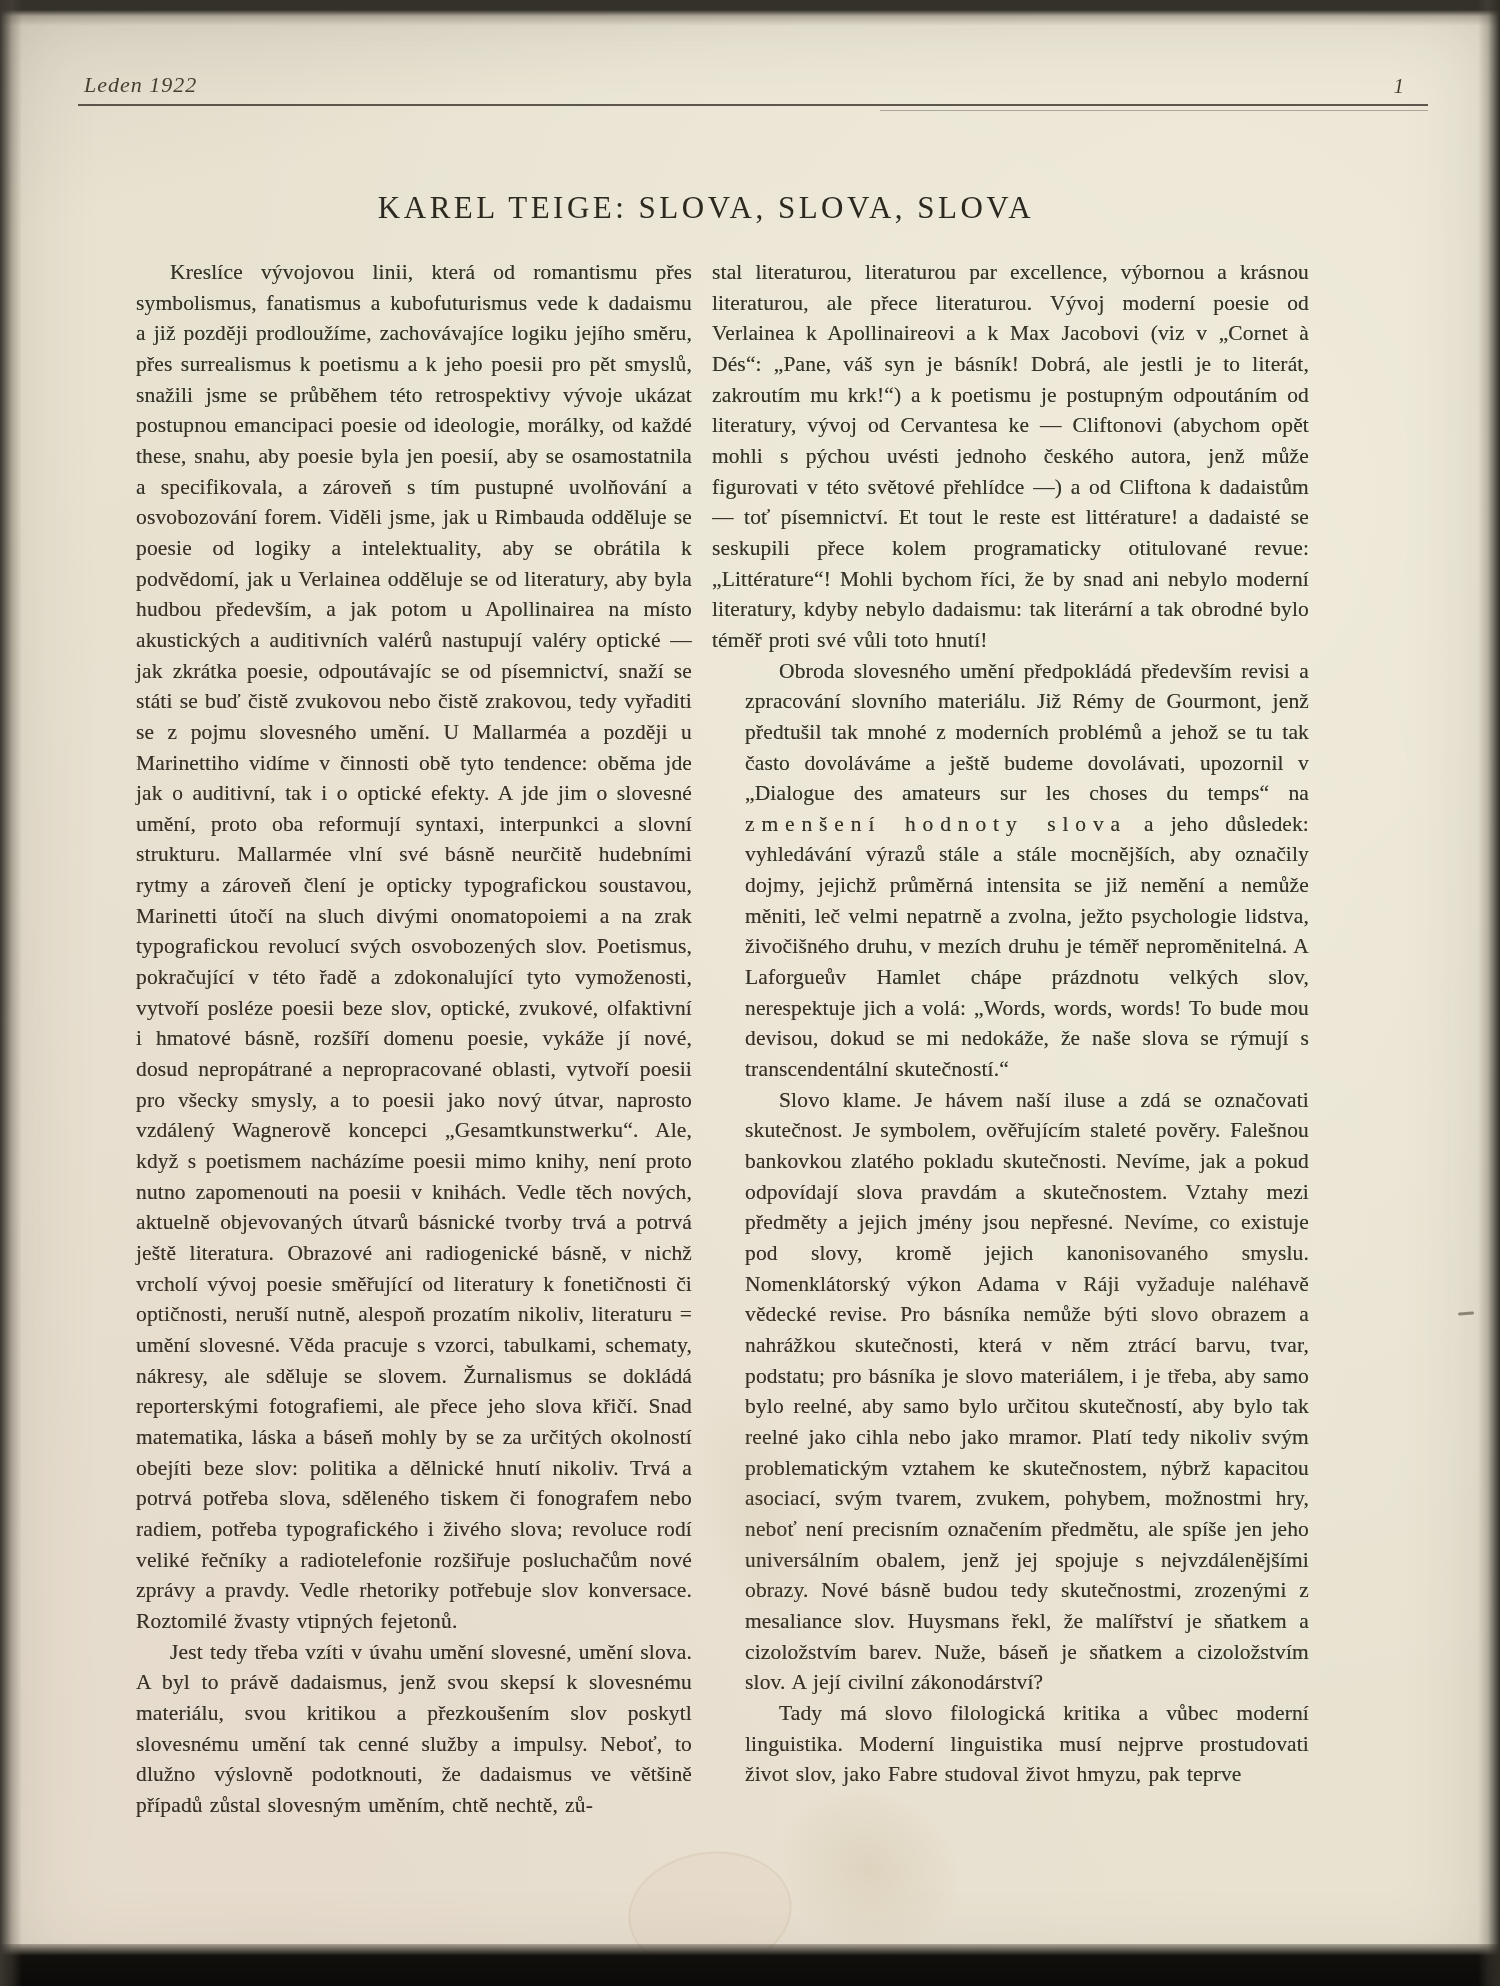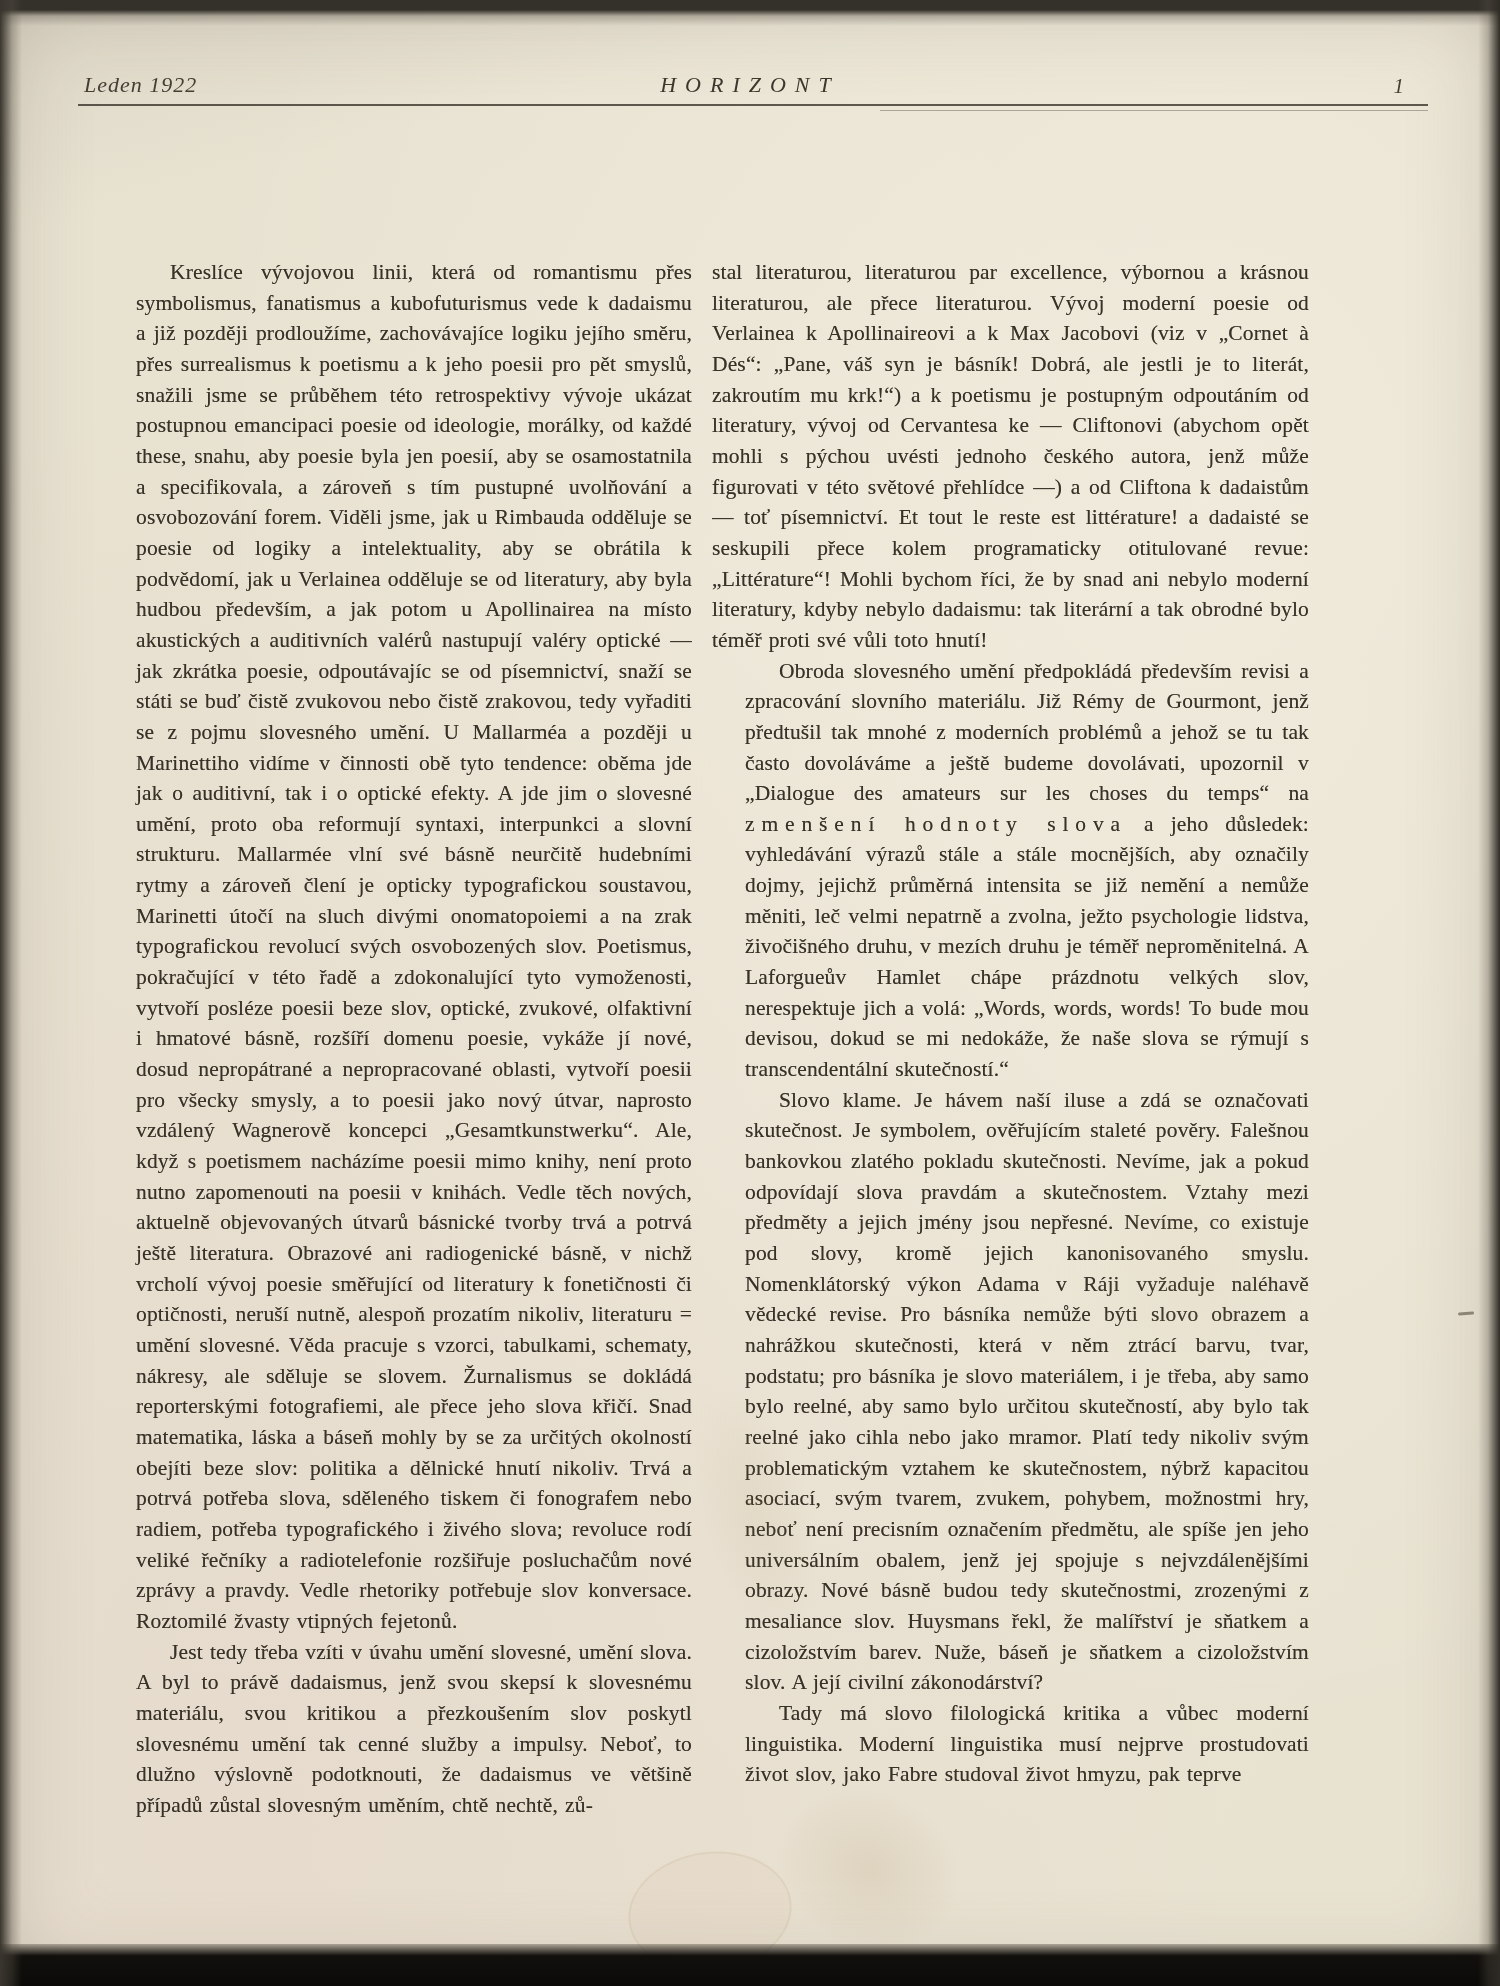--- a/index.html
+++ b/index.html
@@ -66,25 +66,25 @@
     background:radial-gradient(ellipse, rgba(200,185,140,0.10), rgba(200,185,140,0) 70%); }
   .mark-dash { position:absolute; left:1458px; top:1312px; width:16px; height:3px;
     background:rgba(70,62,50,0.55); transform:rotate(-4deg); border-radius:2px; }
 </style>
 </head>
 <body>
 
 <div id="scan">
 
   <div class="header-issue">Leden 1922</div>
-  <div class="header-journal">HORIZONT</div>
   <div class="header-page">1</div>
   <div class="header-rule"></div>
   <div class="header-rule2"></div>
 
+  <div class="article-title">KAREL TEIGE: SLOVA, SLOVA, SLOVA</div>
 
   <div class="column col-left">
       <p class="para indent"><span>Kreslíce vývojovou linii, která od romantismu přes symbolismus, fanatismus a kubofuturismus vede k dadaismu a již později prodloužíme, zachovávajíce logiku jejího směru, přes surrealismus k poetismu a k jeho poesii pro pět smyslů, snažili jsme se průběhem této retrospektivy vývoje ukázat postupnou emancipaci poesie od ideologie, morálky, od každé these, snahu, aby poesie byla jen poesií, aby se osamostatnila a specifikovala, a zároveň s tím pustupné uvolňování a osvobozování forem. Viděli jsme, jak u Rimbauda odděluje se poesie od logiky a intelektuality, aby se obrátila k podvědomí, jak u Verlainea odděluje se od literatury, aby byla hudbou především, a jak potom u Apollinairea na místo akustických a auditivních valérů nastupují valéry optické — jak zkrátka poesie, odpoutávajíc se od písemnictví, snaží se státi se buď čistě zvukovou nebo čistě zrakovou, tedy vyřaditi se z pojmu slovesného umění. U Mallarméa a později u Marinettiho vidíme v činnosti obě tyto tendence: oběma jde jak o auditivní, tak i o optické efekty. A jde jim o slovesné umění, proto oba reformují syntaxi, interpunkci a slovní strukturu. Mallarmée vlní své básně neurčitě hudebními rytmy a zároveň člení je opticky typografickou soustavou, Marinetti útočí na sluch divými onomatopoiemi a na zrak typografickou revolucí svých osvobozených slov. Poetismus, pokračující v této řadě a zdokonalující tyto vymoženosti, vytvoří posléze poesii beze slov, optické, zvukové, olfaktivní i hmatové básně, rozšíří domenu poesie, vykáže jí nové, dosud nepropátrané a nepropracované oblasti, vytvoří poesii pro všecky smysly, a to poesii jako nový útvar, naprosto vzdálený Wagnerově koncepci „Gesamtkunstwerku“. Ale, když s poetismem nacházíme poesii mimo knihy, není proto nutno zapomenouti na poesii v knihách. Vedle těch nových, aktuelně objevovaných útvarů básnické tvorby trvá a potrvá ještě literatura. Obrazové ani radiogenické básně, v nichž vrcholí vývoj poesie směřující od literatury k fonetičnosti či optičnosti, neruší nutně, alespoň prozatím nikoliv, literaturu = umění slovesné. Věda pracuje s vzorci, tabulkami, schematy, nákresy, ale sděluje se slovem. Žurnalismus se dokládá reporterskými fotografiemi, ale přece jeho slova křičí. Snad matematika, láska a báseň mohly by se za určitých okolností obejíti beze slov: politika a dělnické hnutí nikoliv. Trvá a potrvá potřeba slova, sděleného tiskem či fonografem nebo radiem, potřeba typografického i živého slova; revoluce rodí veliké řečníky a radiotelefonie rozšiřuje posluchačům nové zprávy a pravdy. Vedle rhetoriky potřebuje slov konversace. Roztomilé žvasty vtipných fejetonů.</span></p>
       <p class="para indent"><span>Jest tedy třeba vzíti v úvahu umění slovesné, umění slova. A byl to právě dadaismus, jenž svou skepsí k slovesnému materiálu, svou kritikou a přezkoušením slov poskytl slovesnému umění tak cenné služby a impulsy. Neboť, to dlužno výslovně podotknouti, že dadaismus ve většině případů zůstal slovesným uměním, chtě nechtě, zů-</span></p>
     </div>
   <div class="column col-right">
       <p class="para"><span>stal literaturou, literaturou par excellence, výbornou a krásnou literaturou, ale přece literaturou. Vývoj moderní poesie od Verlainea k Apollinaireovi a k Max Jacobovi (viz v „Cornet à Dés“: „Pane, váš syn je básník! Dobrá, ale jestli je to literát, zakroutím mu krk!“) a k poetismu je postupným odpoutáním od literatury, vývoj od Cervantesa ke — Cliftonovi (abychom opět mohli s pýchou uvésti jednoho českého autora, jenž může figurovati v této světové přehlídce —) a od Cliftona k dadaistům — toť písemnictví. Et tout le reste est littérature! a dadaisté se seskupili přece kolem programaticky otitulované revue: „Littérature“! Mohli bychom říci, že by snad ani nebylo moderní literatury, kdyby nebylo dadaismu: tak literární a tak obrodné bylo téměř proti své vůli toto hnutí!</span></p>
       <p class="para indent"><span>Obroda slovesného umění předpokládá především revisi a zpracování slovního materiálu. Již Rémy de Gourmont, jenž předtušil tak mnohé z moderních problémů a jehož se tu tak často dovoláváme a ještě budeme dovolávati, upozornil v „Dialogue des amateurs sur les choses du temps“ na </span><span class="spaced">zmenšení hodnoty slova</span><span> a jeho důsledek: vyhledávání výrazů stále a stále mocnějších, aby označily dojmy, jejichž průměrná intensita se již nemění a nemůže měniti, leč velmi nepatrně a zvolna, ježto psychologie lidstva, živočišného druhu, v mezích druhu je téměř neproměnitelná. A Laforgueův Hamlet chápe prázdnotu velkých slov, nerespektuje jich a volá: „Words, words, words! To bude mou devisou, dokud se mi nedokáže, že naše slova se rýmují s transcendentální skutečností.“</span></p>
       <p class="para indent"><span>Slovo klame. Je hávem naší iluse a zdá se označovati skutečnost. Je symbolem, ověřujícím staleté pověry. Falešnou bankovkou zlatého pokladu skutečnosti. Nevíme, jak a pokud odpovídají slova pravdám a skutečnostem. Vztahy mezi předměty a jejich jmény jsou nepřesné. Nevíme, co existuje pod slovy, kromě jejich kanonisovaného smyslu. Nomenklátorský výkon Adama v Ráji vyžaduje naléhavě vědecké revise. Pro básníka nemůže býti slovo obrazem a nahrážkou skutečnosti, která v něm ztrácí barvu, tvar, podstatu; pro básníka je slovo materiálem, i je třeba, aby samo bylo reelné, aby samo bylo určitou skutečností, aby bylo tak reelné jako cihla nebo jako mramor. Platí tedy nikoliv svým problematickým vztahem ke skutečnostem, nýbrž kapacitou asociací, svým tvarem, zvukem, pohybem, možnostmi hry, neboť není precisním označením předmětu, ale spíše jen jeho universálním obalem, jenž jej spojuje s nejvzdálenějšími obrazy. Nové básně budou tedy skutečnostmi, zrozenými z mesaliance slov. Huysmans řekl, že malířství je sňatkem a cizoložstvím barev. Nuže, báseň je sňatkem a cizoložstvím slov. A její civilní zákonodárství?</span></p>
       <p class="para indent"><span>Tady má slovo filologická kritika a vůbec moderní linguistika. Moderní linguistika musí nejprve prostudovati život slov, jako Fabre studoval život hmyzu, pak teprve</span></p>

